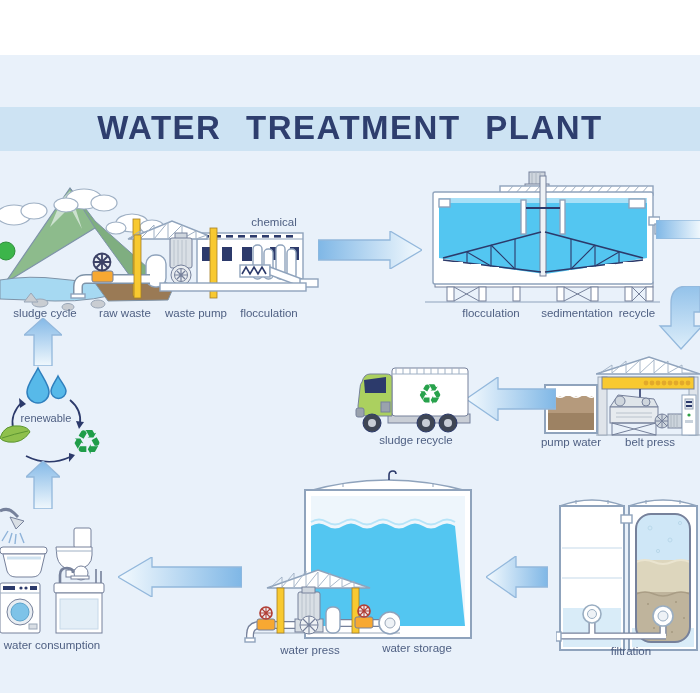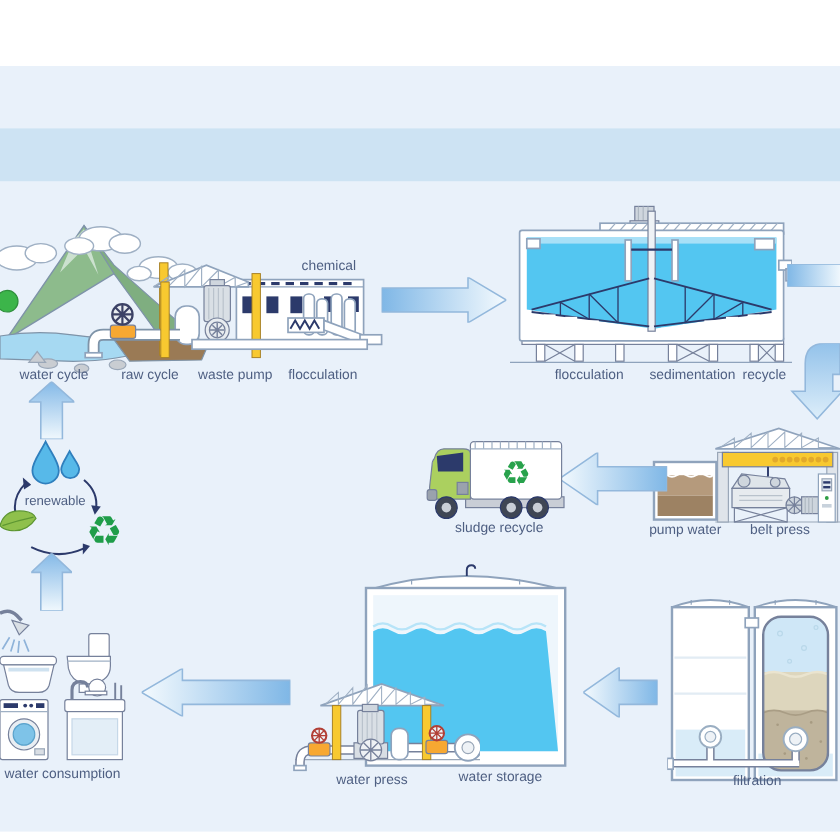--- a/index.html
+++ b/index.html
@@ -36,20 +36,21 @@
       </linearGradient>
       <linearGradient id="gD" x1="0" y1="0" x2="0" y2="1">
         <stop offset="0" stop-color="#93c2ea"></stop>
           <stop offset="1" stop-color="#ddeefa"></stop>
       </linearGradient>
     </defs>
   </svg>
 
   <div id="content-bg"></div>
   <div id="banner"></div>
+  <div id="title">WATER TREATMENT PLANT</div>
 
   <svg class="part" style="left:0;top:183px" width="185" height="132" viewBox="0 0 185 132">
     <polygon points="5,100 70,5 135,100 165,100 95,45" fill="#8dbb8c" stroke="#7e93a8" stroke-width="1.2"></polygon>
     <polygon points="70,5 95,45 135,100 165,100 95,38" fill="#7fae80" stroke="#7e93a8" stroke-width="1"></polygon>
     <polygon points="62,16 50,44 70,24 82,46 70,8" fill="#dcebe0" opacity="0.8"></polygon>
     <g fill="#fff" stroke="#9fb0c4" stroke-width="1.2">
       <ellipse cx="14" cy="32" rx="17" ry="10"></ellipse>
         <ellipse cx="34" cy="28" rx="13" ry="8"></ellipse>
       <ellipse cx="84" cy="16" rx="18" ry="10"></ellipse>
         <ellipse cx="104" cy="20" rx="13" ry="8"></ellipse>
@@ -423,22 +424,22 @@
       <circle cx="81" cy="68" r="7" fill="#fff" stroke="#76819b"></circle>
       <rect x="71" y="71" width="18" height="3" fill="#fff" stroke="#76819b"></rect>
       <path d="M96,64 V78 M101,66 V78" stroke="#76819b" stroke-width="1.6"></path>
       <rect x="54" y="78" width="50" height="10" rx="2" fill="#fff" stroke="#76819b"></rect>
       <rect x="56" y="88" width="46" height="40" fill="#fff" stroke="#76819b"></rect>
       <rect x="60" y="94" width="38" height="30" fill="#e3eef7" stroke="#c6d8e8"></rect>
     </g>
   </svg>
 
   <div class="label" style="left:274px;top:216px">chemical</div>
-  <div class="label" style="left:45px;top:307px">water cycle</div>
-  <div class="label" style="left:125px;top:307px">raw cycle</div>
+  <div class="label" style="left:45px;top:307px">sludge cycle</div>
+  <div class="label" style="left:125px;top:307px">raw waste</div>
   <div class="label" style="left:196px;top:307px">waste pump</div>
   <div class="label" style="left:269px;top:307px">flocculation</div>
   <div class="label" style="left:491px;top:307px">flocculation</div>
   <div class="label" style="left:577px;top:307px">sedimentation</div>
   <div class="label" style="left:637px;top:307px">recycle</div>
   <div class="label" style="left:416px;top:434px">sludge recycle</div>
   <div class="label" style="left:571px;top:436px">pump water</div>
   <div class="label" style="left:650px;top:436px">belt press</div>
   <div class="label" style="left:52px;top:639px">water consumption</div>
   <div class="label" style="left:310px;top:644px">water press</div>

